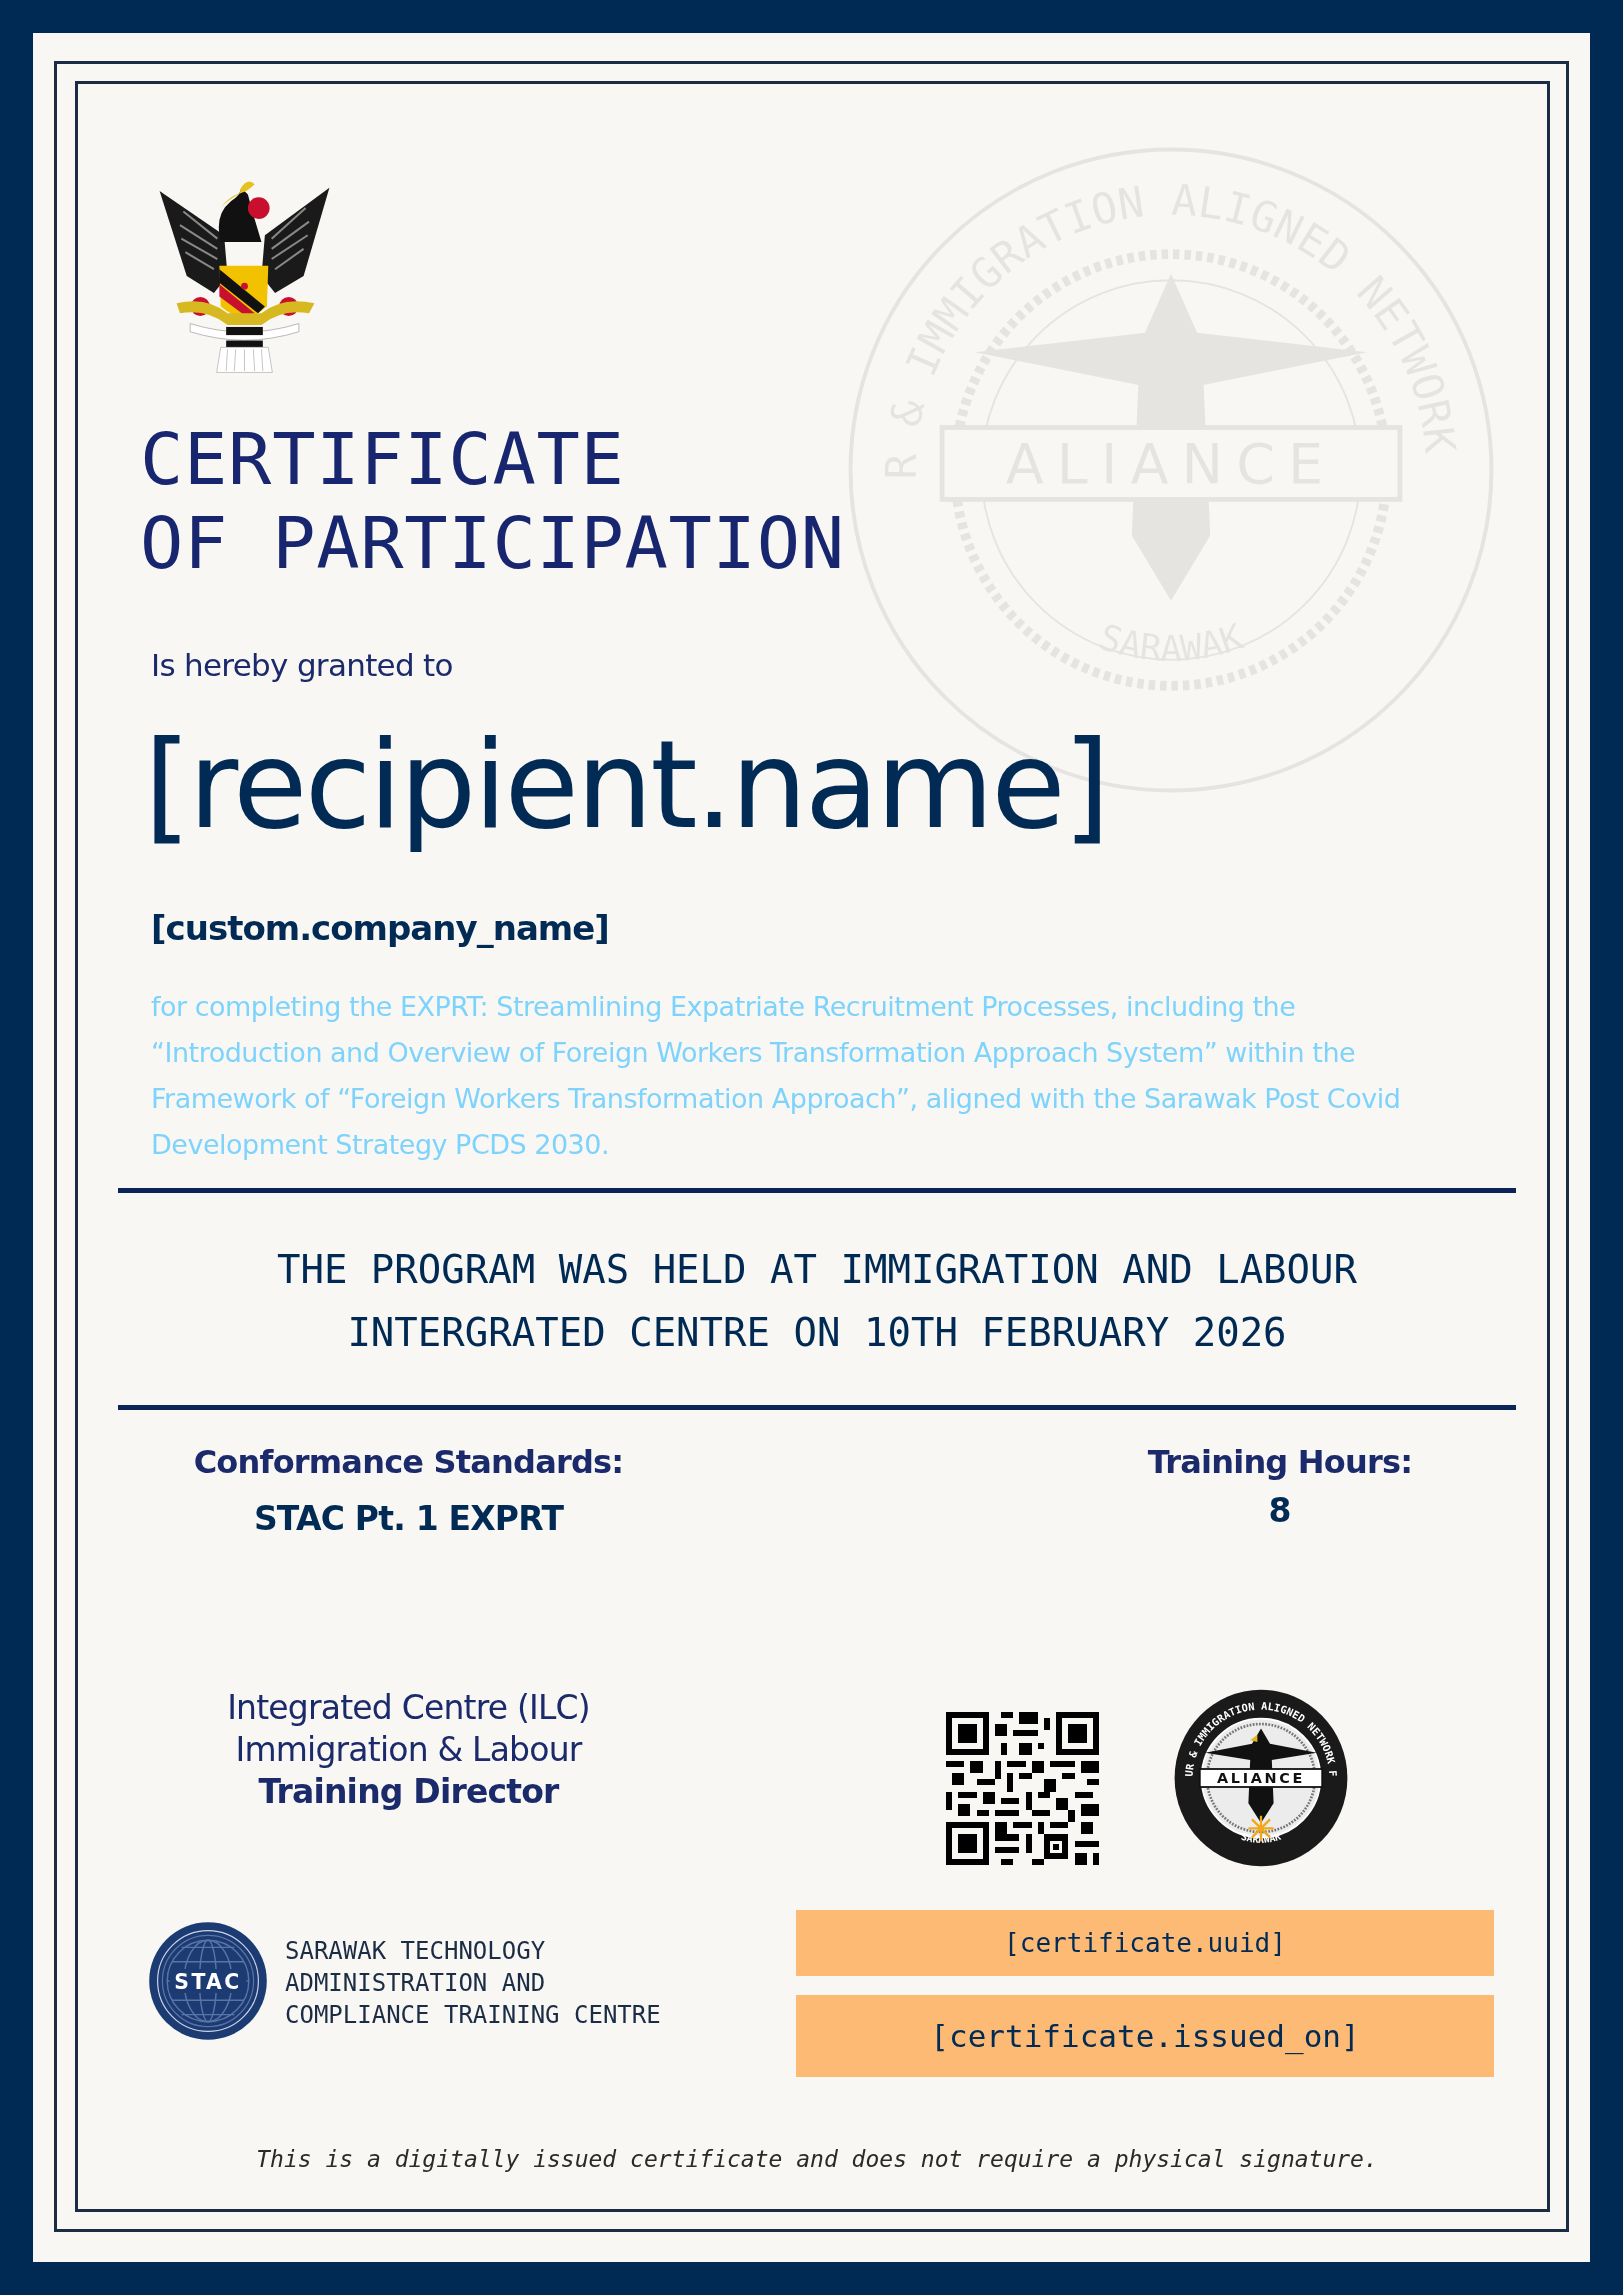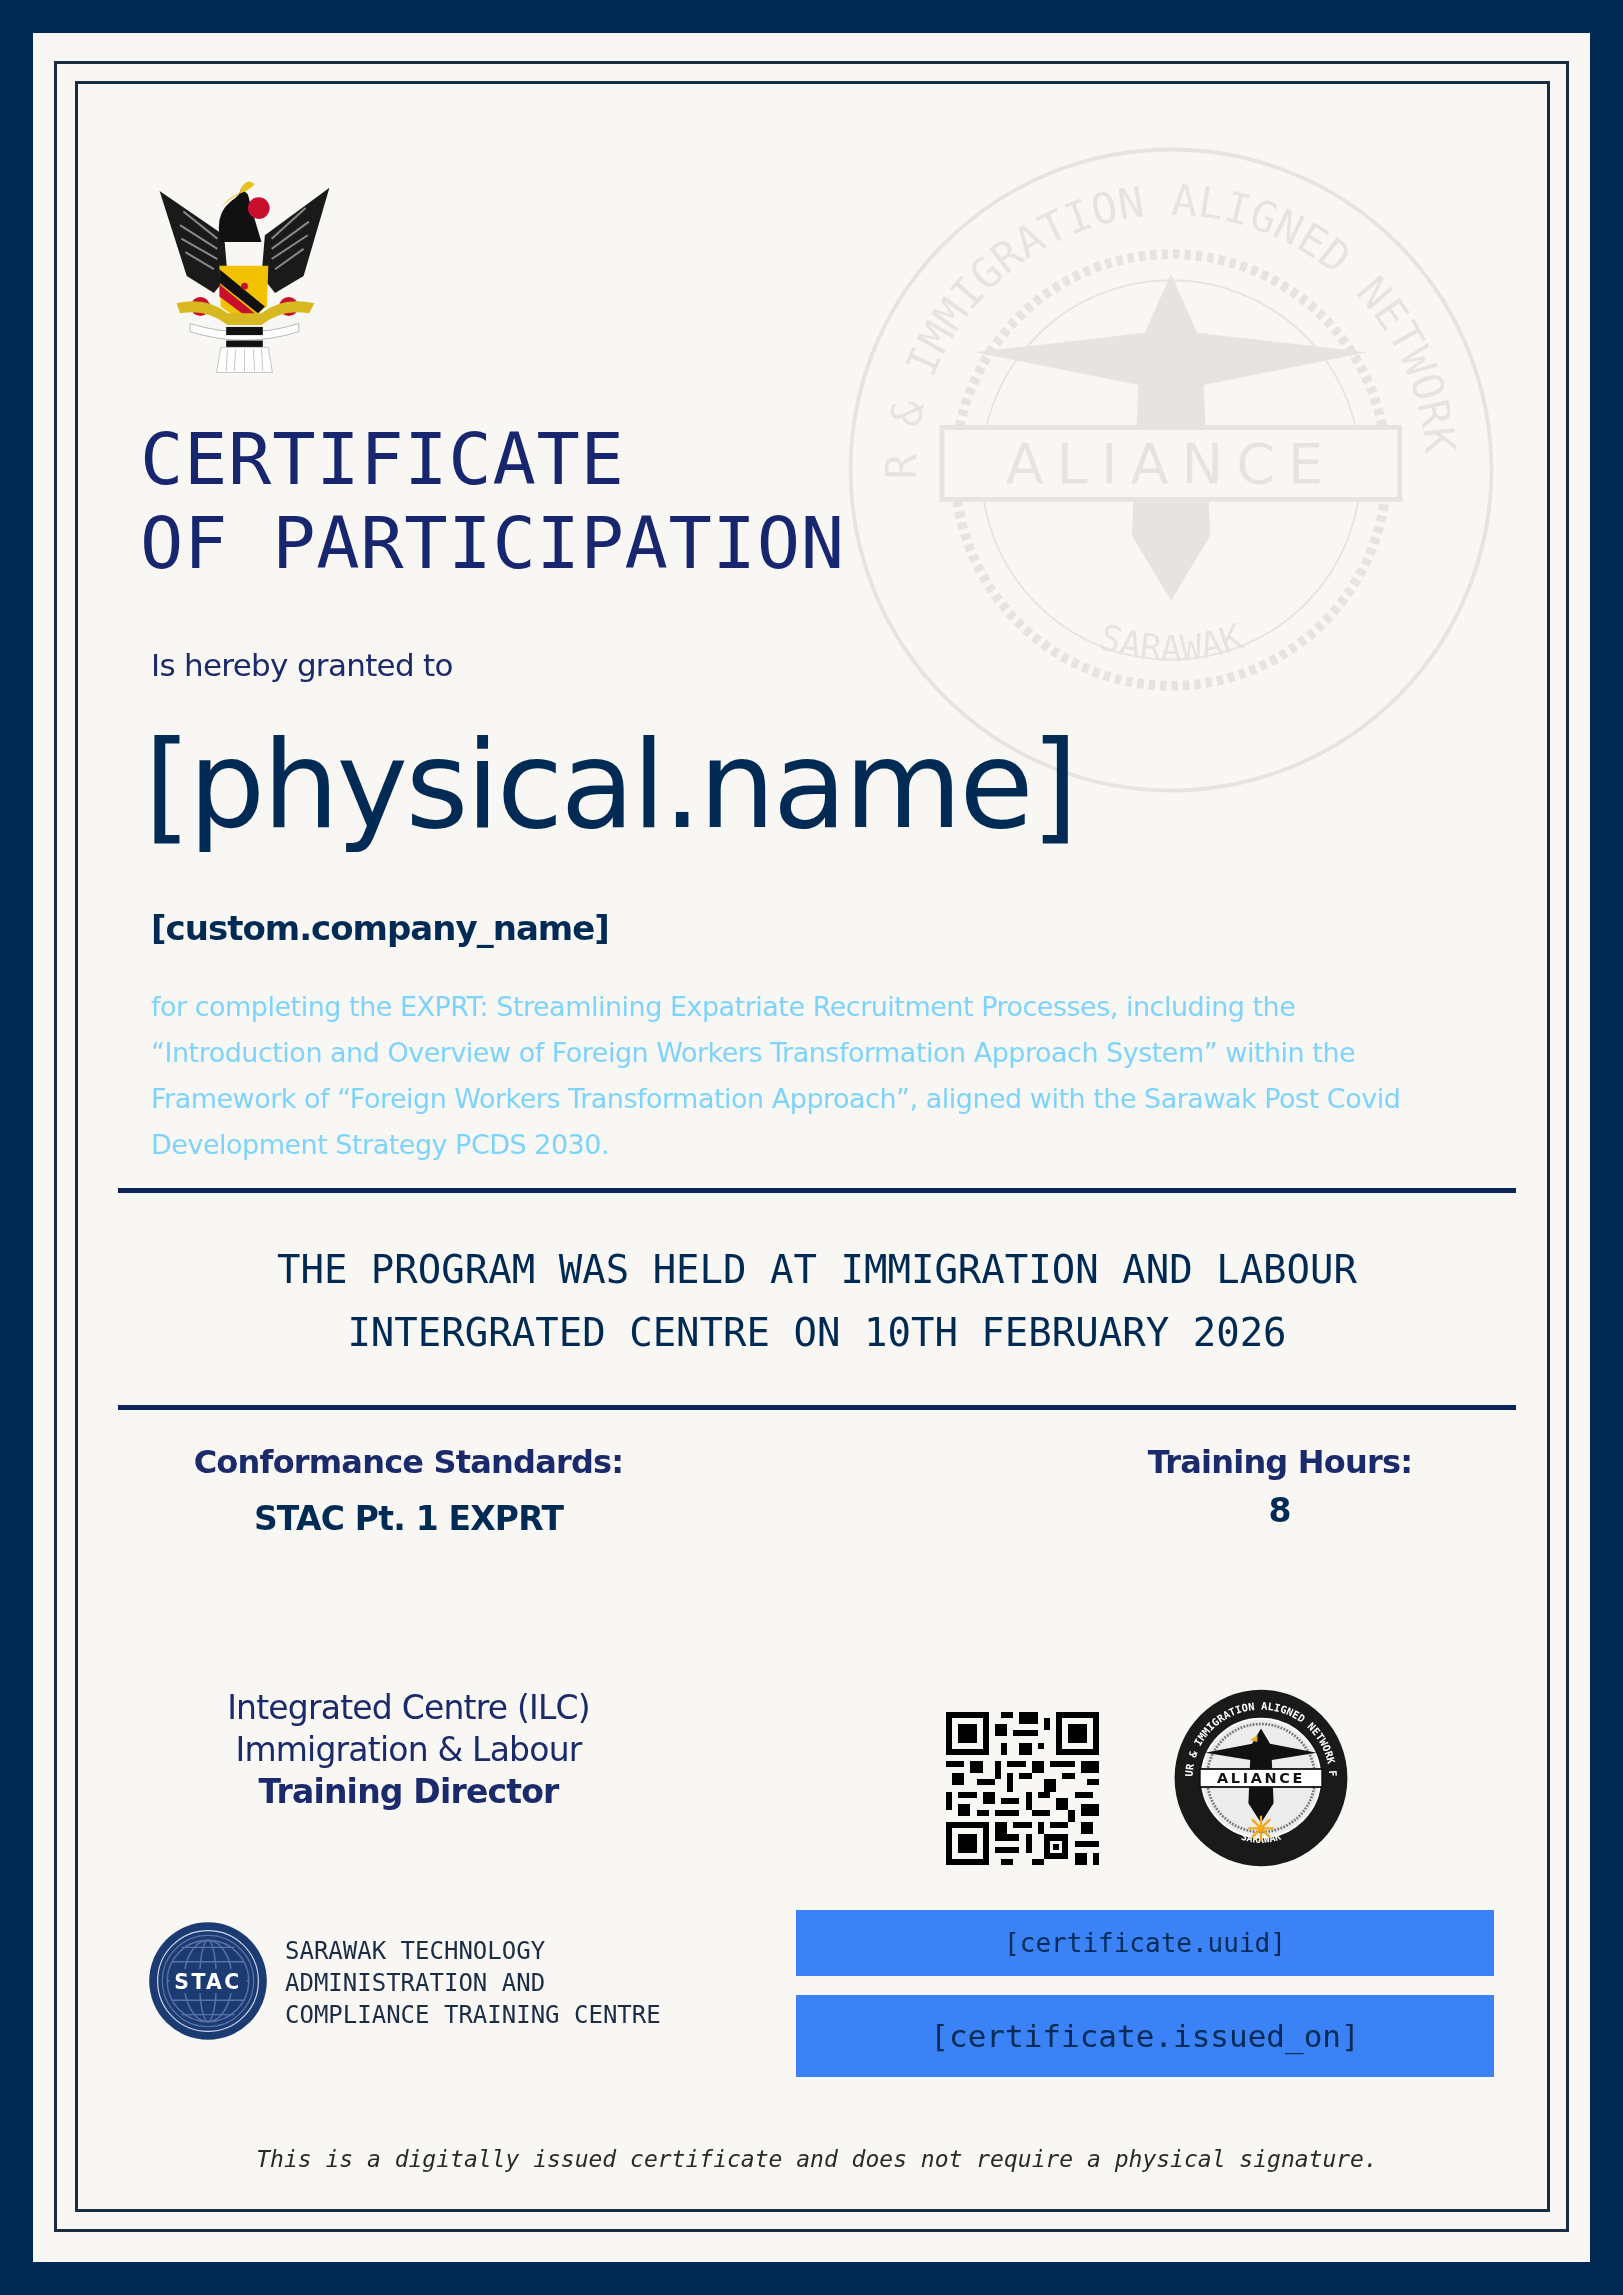--- a/index.html
+++ b/index.html
@@ -83,21 +83,21 @@
   .director .role { font-weight: bold; }
   .qr { left: 946px; top: 1712px; width: 153px; height: 153px; }
   .seal { left: 1171px; top: 1688px; width: 180px; height: 180px; }
   .stac-logo { left: 148px; top: 1921px; width: 120px; height: 120px; }
   .stac-name {
     left: 285px; top: 1935px;
     font-family: "DejaVu Sans Mono", "Liberation Mono", monospace;
     font-size: 24px; line-height: 32px; color: #1b2c45; white-space: pre;
   }
   .id-box {
-    left: 796px; width: 698px; background: #3b82f6;
+    left: 796px; width: 698px; background: #fdba74;
     display: flex; align-items: center; justify-content: center;
     font-family: "DejaVu Sans Mono", "Liberation Mono", monospace; color: #012b55;
   }
   .id-box.uuid { top: 1910px; height: 66px; font-size: 26px; }
   .id-box.issued { top: 1995px; height: 82px; font-size: 31px; }
   .footer-note {
     left: 118px; top: 2146px; width: 1398px; text-align: center;
     font-family: "DejaVu Sans Mono", "Liberation Mono", monospace;
     font-style: italic; font-size: 23px; color: #2a2a2a;
   }
@@ -142,21 +142,21 @@
   <rect x="118" y="225" width="54" height="12" fill="#111"></rect>
   <rect x="118" y="245" width="54" height="10" fill="#111"></rect>
   <path d="M 110 255 L 180 255 L 186 292 L 104 292 Z" fill="#fff" stroke="#aaa" stroke-width="1"></path>
   <path d="M 120 258 L 118 290 M 132 258 L 130 290 M 145 258 L 145 290 M 158 258 L 160 290 M 170 258 L 172 290" stroke="#aaa" stroke-width="1"></path>
 </svg>
 
 <div class="abs title"><span>CERTIFICATE</span>
 <span>OF PARTICIPATION</span></div>
 
 <div class="abs granted">Is hereby granted to</div>
-<div class="abs recipient">[physical.name]</div>
+<div class="abs recipient">[recipient.name]</div>
 <div class="abs company">[custom.company_name]</div>
 <div class="abs description">for completing the EXPRT: Streamlining Expatriate Recruitment Processes,  including the “Introduction and Overview of Foreign Workers Transformation Approach System” within the Framework of “Foreign Workers Transformation Approach”, aligned with the Sarawak Post Covid Development Strategy PCDS 2030.</div>
 
 <div class="abs rule r1"></div>
 <div class="abs venue">
   <div>THE PROGRAM WAS HELD AT IMMIGRATION AND LABOUR</div>
   <div>INTERGRATED CENTRE ON 10TH FEBRUARY 2026</div>
 </div>
 <div class="abs rule r2"></div>
 

